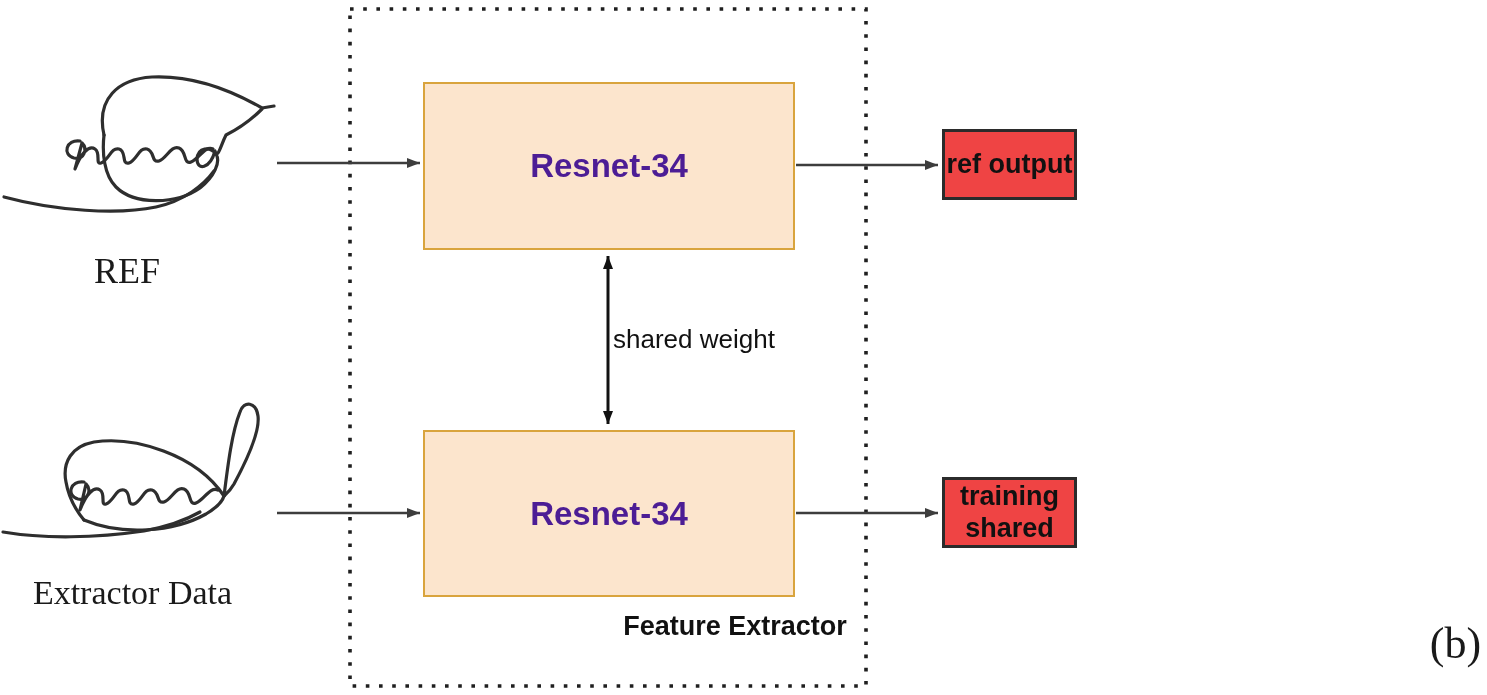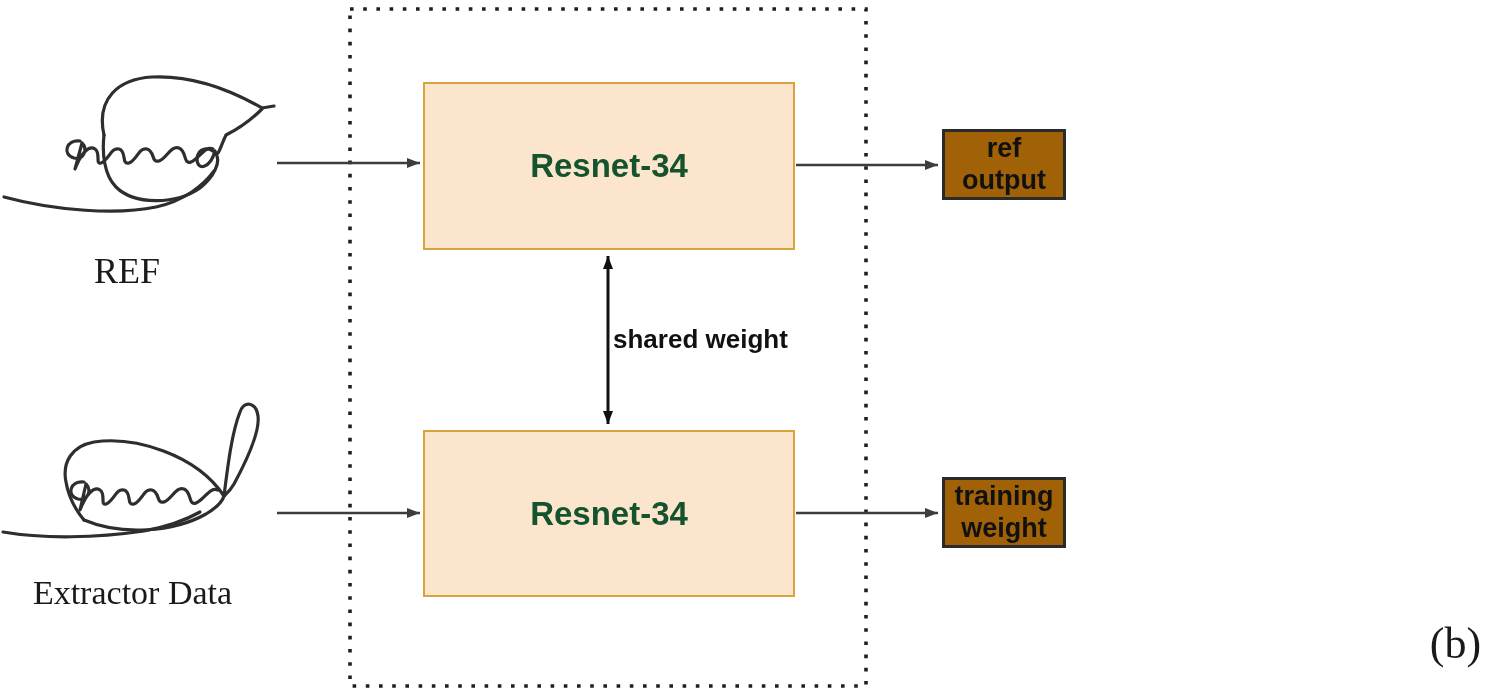--- a/index.html
+++ b/index.html
@@ -21,30 +21,30 @@
   .sig path { fill: none; stroke: #2e2e2e; stroke-width: 3.2; stroke-linecap: round; stroke-linejoin: round; }
 
   
   .resnet-box {
     position: absolute; z-index: 3;
     left: 423px; width: 372px; height: 168px;
     background: #FCE5CD;
     border: 2px solid #D9A43D;
     box-sizing: border-box;
     display: flex; align-items: center; justify-content: center;
-    font-weight: bold; font-size: 33px; color: #14532d;
+    font-weight: bold; font-size: 33px; color: #4c1d95;
   }
   .resnet-top { top: 82px; }
   .resnet-bottom { top: 430px; height: 167px; }
 
   
   .output-box {
     position: absolute; z-index: 3;
-    left: 942px; width: 124px; height: 71px;
-    background: #a16207;
+    left: 942px; width: 135px; height: 71px;
+    background: #ef4444;
     border: 3px solid #2b2b2b;
     box-sizing: border-box;
     display: flex; align-items: center; justify-content: center;
     text-align: center;
     font-weight: bold; font-size: 27px; line-height: 1.15; color: #111111;
   }
   .output-ref { top: 129px; }
   .output-training { top: 477px; }
 
   
@@ -53,21 +53,21 @@
     font-family: "Liberation Serif", serif;
     color: #1a1a1a; text-align: center;
   }
   .ref-label { left: 52px; top: 250px; width: 150px; font-size: 36px; }
   .training-label { left: 5px; top: 574px; width: 255px; font-size: 34px; }
   .fig-caption { left: 1424px; top: 618px; width: 63px; font-size: 44px; }
 
   .shared-weight {
     position: absolute; z-index: 3;
     left: 613px; top: 324px;
-    font-weight: bold; font-size: 26px; color: #111111;
+    font-weight: normal; font-size: 26px; color: #111111;
     white-space: nowrap;
   }
   .extractor-caption {
     position: absolute; z-index: 3;
     left: 610px; top: 611px; width: 250px;
     font-weight: bold; font-size: 27px; line-height: 1.17;
     color: #111111; text-align: center; white-space: nowrap;
   }
 </style>
 </head>
@@ -119,24 +119,25 @@
   <div class="resnet-box resnet-top">
     <span>Resnet-34</span>
   </div>
   <div class="resnet-box resnet-bottom">
     <span>Resnet-34</span>
   </div>
 
   <div class="shared-weight">shared weight</div>
 
   <div class="extractor-caption">
+    <div>Feature Extractor</div>
   </div>
 
   <div class="output-box output-ref">
     <span>ref output</span>
   </div>
   <div class="output-box output-training">
-    <span>training weight</span>
+    <span>training shared</span>
   </div>
 
   <div class="serif-label fig-caption">(b)</div>
 
 </div>
 
 </body></html>

